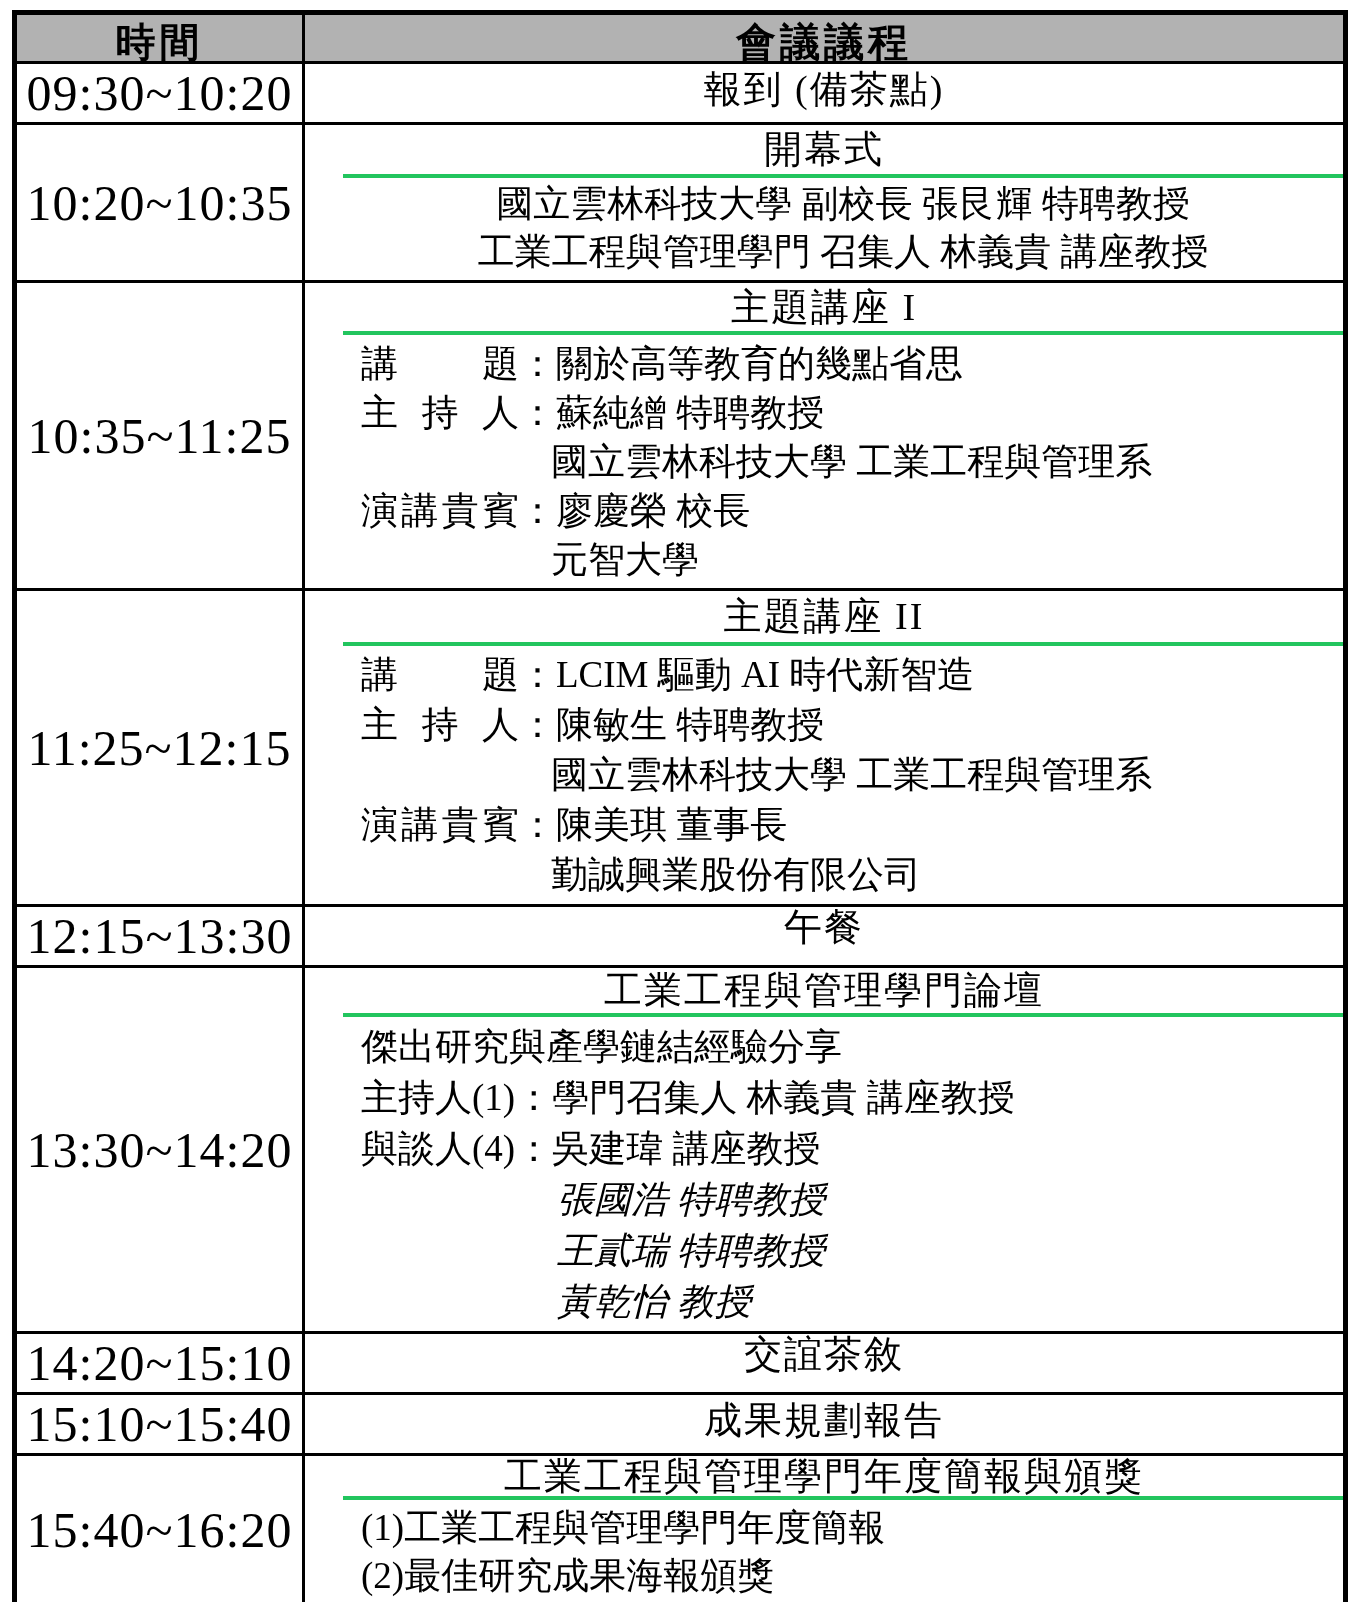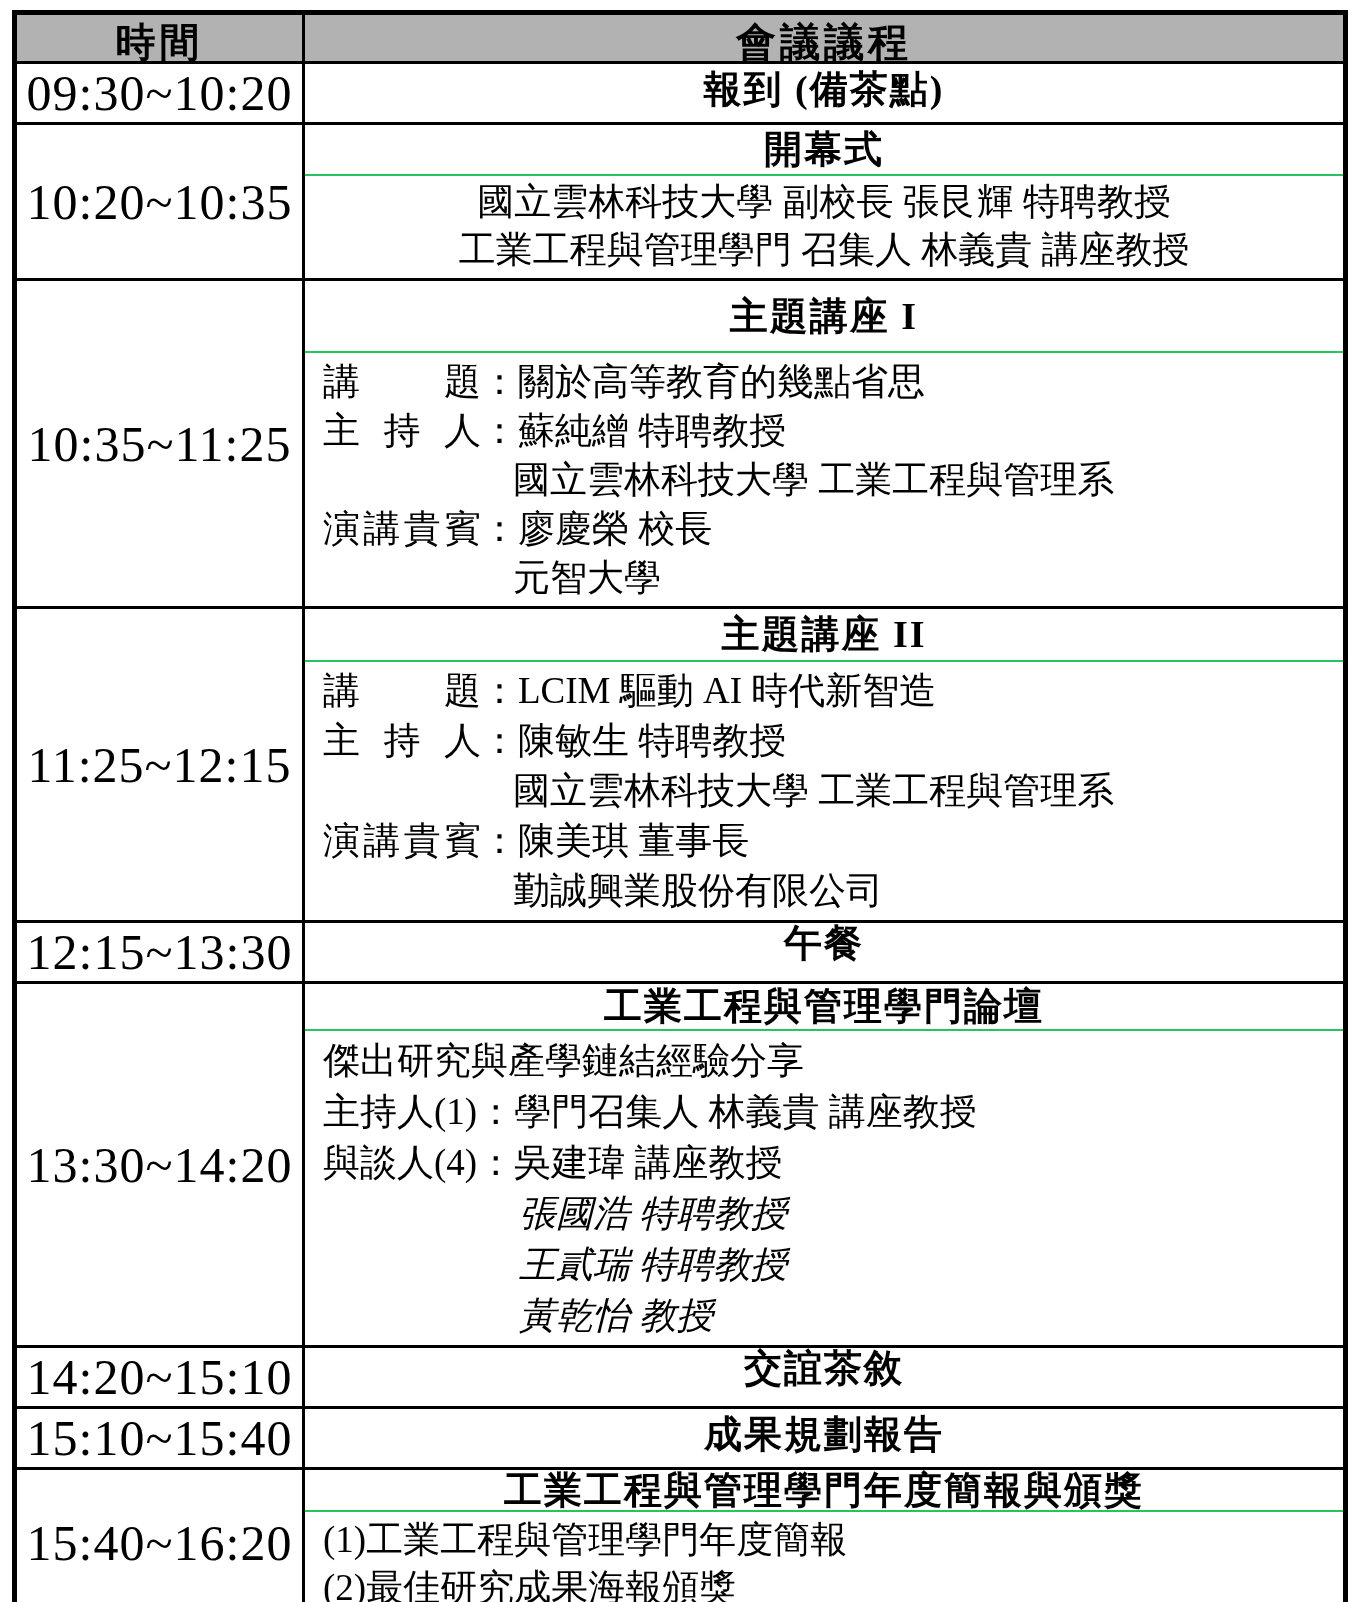--- a/index.html
+++ b/index.html
@@ -43,32 +43,33 @@
   .row.head .cell-time,
   .row.head .cell-agenda{
     font-weight:bold;
     font-size:40px;
     display:flex;
     align-items:center;
     justify-content:center;
     letter-spacing:4px;
   }
   .title{
-    font-weight:bold;
+    font-weight:normal;
     font-size:38px;
     display:flex;
     align-items:center;
     justify-content:center;
     text-align:center;
     letter-spacing:2px;
   }
   .content{
-    border-top:2px solid #22c55e;
+    border-top:4px solid #22c55e;
     font-size:37px;
     padding:4px 10px 4px 18px;
+    margin-left:38px;
   }
   .content.centered{
     text-align:center;
     padding:2px 0 4px 0;
   }
   .dline{ line-height:49px; white-space:nowrap; }
   .lh50 .dline{ line-height:50px; }
   .lh51 .dline{ line-height:51px; }
   .lh48 .dline{ line-height:48px; }
   .dlabel{
@@ -79,21 +80,21 @@
     vertical-align:top;
   }
   .ind1{ padding-left:190px; }
   .ind2{ padding-left:196px;font-style:italic; }
   
   .h46{ height:46px; }
   .h49{ height:49px; }
   .h50{ height:50px; }
   .h51{ height:40px;border-radius:10px; }
   .h45{ height:45px; }
-  .h55{ height:70px; }
+  .h55{ height:48px; }
   .h57{ height:51px; }
 </style>
 </head>
 <body>
 
 <div class="page">
   <div class="tbl">
 
     <div class="row head first h46">
       <div class="cell-time">時間</div>

